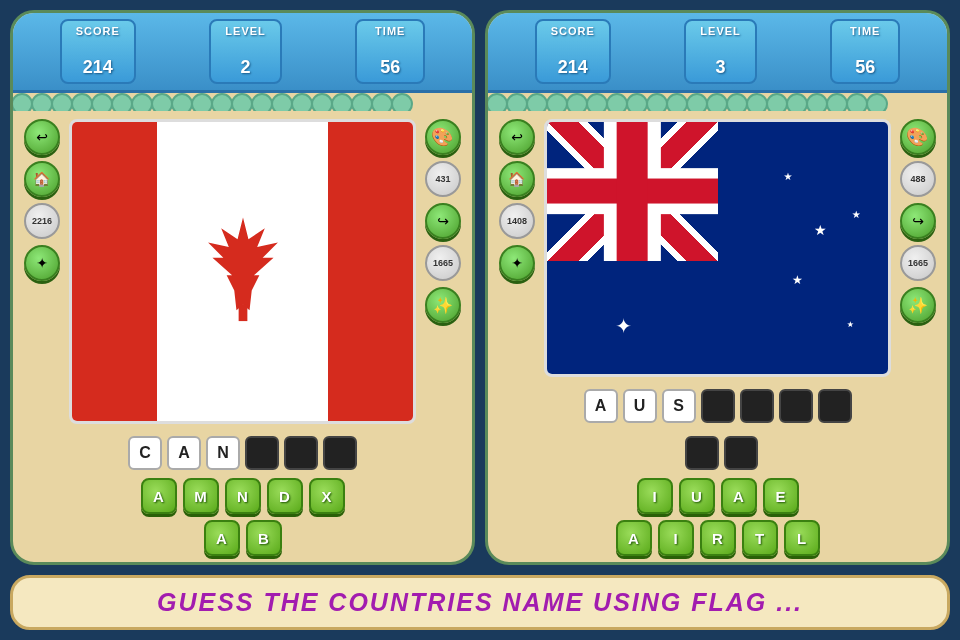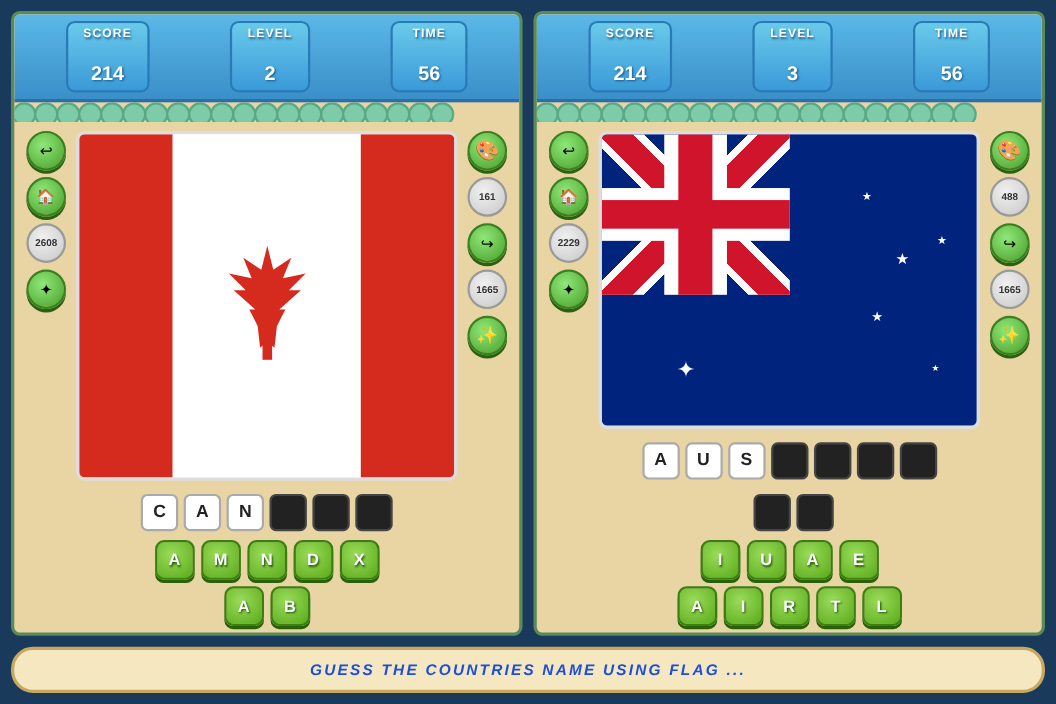--- a/index.html
+++ b/index.html
@@ -25,21 +25,21 @@
 
     .games-row {
       display: flex;
       gap: 10px;
       flex: 1;
     }
 
     .game-panel {
       flex: 1;
       background: #e8d5a3;
-      border-radius: 8px;
+      border-radius: 24px;
       border: 3px solid #5a8a5a;
       display: flex;
       flex-direction: column;
       overflow: hidden;
       position: relative;
     }
 
     
     .panel-header {
       background: linear-gradient(180deg, #5bb8e8 0%, #3a8fc8 100%);
@@ -345,23 +345,23 @@
     .bottom-banner {
       background: #f5e8c0;
       border-radius: 20px;
       border: 3px solid #c8a860;
       padding: 10px 20px;
       text-align: center;
       margin-top: 2px;
     }
 
     .banner-text {
-      font-size: 14px;
+      font-size: 25px;
       font-weight: 900;
-      color: #1d4ed8;
+      color: #a21caf;
       text-transform: uppercase;
       letter-spacing: 2px;
       font-style: italic;
     }
 
     .color-btn {
       background: radial-gradient(circle at 30% 30%, #ff8, #f80);
       font-size: 18px;
     }
 
@@ -415,40 +415,40 @@
         <div class="scallop-circle"></div>
         <div class="scallop-circle"></div>
         <div class="scallop-circle"></div>
       </div>
 
       <div class="panel-body">
 
         <div class="side-buttons">
           <button class="side-btn green">↩</button>
           <button class="side-btn green">🏠</button>
-          <button class="side-btn numbered" style="font-size:9px;font-weight:bold;color:#333;">2608</button>
+          <button class="side-btn numbered" style="font-size:9px;font-weight:bold;color:#333;">2216</button>
           <button class="side-btn green">✦</button>
         </div>
 
         <div class="flag-area">
           <div class="canada-flag">
             <div class="canada-red-left"></div>
             <div class="canada-white">
               <svg width="120" height="120" viewBox="0 0 100 110">
                 <path d="M50,5 L55,25 L70,15 L63,32 L82,28 L68,42 L78,42 L60,58 L65,58 L58,72 L56,90 L50,85 L44,90 L42,72 L35,58 L40,58 L22,42 L32,42 L18,28 L37,32 L30,15 L45,25 Z" fill="#d52b1e"></path>
                 <rect x="46" y="85" width="8" height="15" fill="#d52b1e"></rect>
               </svg>
             </div>
             <div class="canada-red-right"></div>
           </div>
         </div>
 
         <div class="right-side-buttons">
           <button class="side-btn green color-btn">🎨</button>
-          <button class="side-btn numbered" style="font-size:9px;font-weight:bold;color:#333;">161</button>
+          <button class="side-btn numbered" style="font-size:9px;font-weight:bold;color:#333;">431</button>
           <button class="side-btn green">↪</button>
           <button class="side-btn numbered" style="font-size:9px;font-weight:bold;color:#333;">1665</button>
           <button class="side-btn sparkle-btn">✨</button>
         </div>
       </div>
 
       <div class="answer-section">
         <div class="answer-row">
           <div class="answer-tile filled">C</div>
           <div class="answer-tile filled">A</div>
@@ -511,21 +511,21 @@
         <div class="scallop-circle"></div>
         <div class="scallop-circle"></div>
         <div class="scallop-circle"></div>
       </div>
 
       <div class="panel-body">
 
         <div class="side-buttons">
           <button class="side-btn green">↩</button>
           <button class="side-btn green">🏠</button>
-          <button class="side-btn numbered" style="font-size:9px;font-weight:bold;color:#333;">2229</button>
+          <button class="side-btn numbered" style="font-size:9px;font-weight:bold;color:#333;">1408</button>
           <button class="side-btn green">✦</button>
         </div>
 
         <div class="flag-area">
           <div class="australia-flag">
 
             <div class="aus-union-jack">
               <div class="uj-diag-white"></div>
               <div class="uj-diag-red"></div>
               <div class="uj-cross-white-h"></div>

